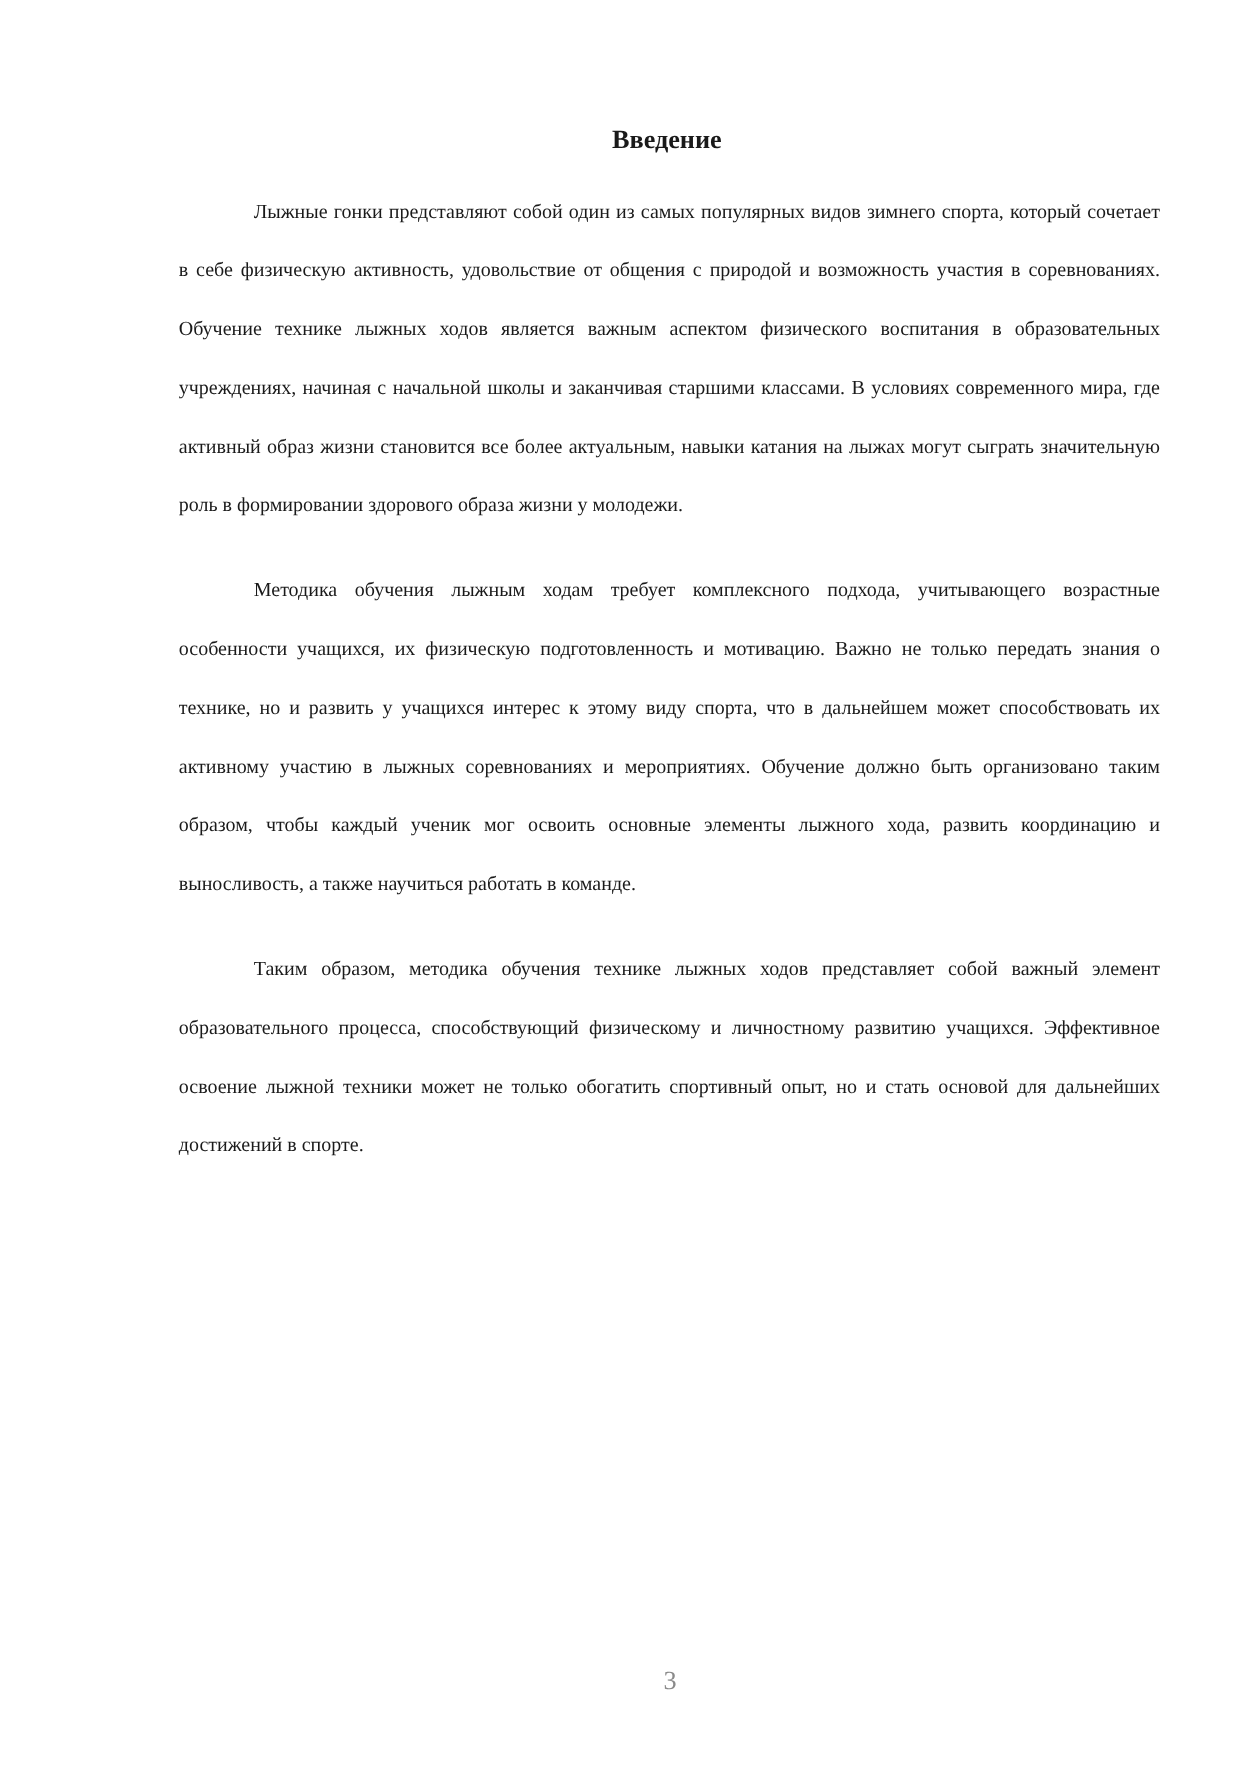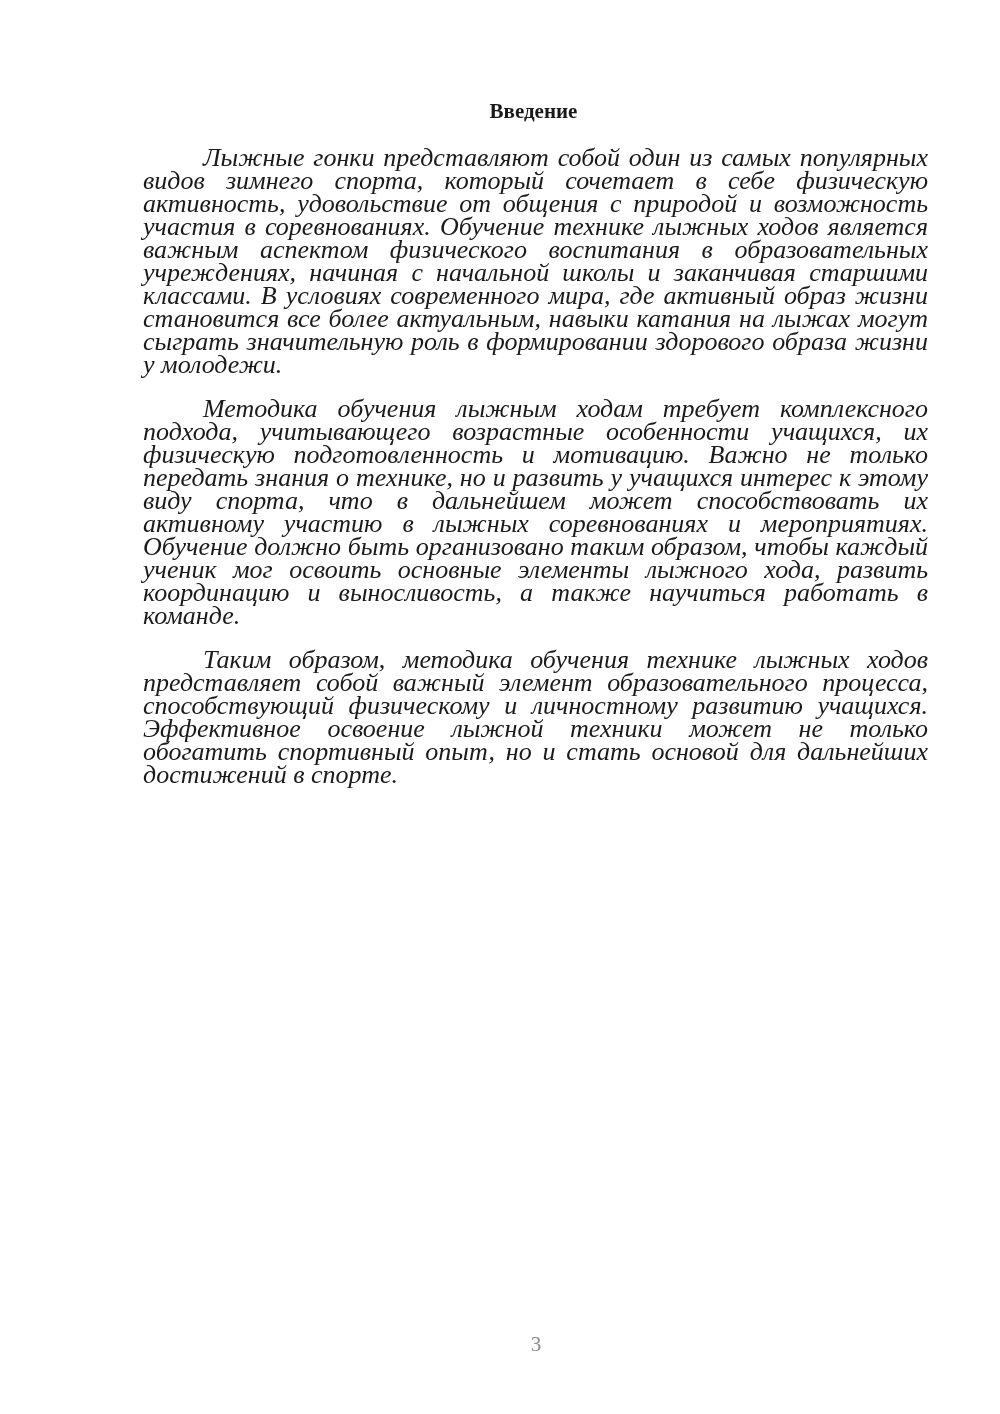--- a/index.html
+++ b/index.html
@@ -34,27 +34,26 @@
       font-weight: bold;
       font-size: 21px;
       line-height: 30px;
       margin: 0 0 20px 0;
       padding-left: 0;
       letter-spacing: 0;
       position: relative;
       left: -2px;
     }
     .para {
-      font-size: 26px;
-      line-height: 23px;
+      font-size: 16px;
+      line-height: 47px;
       text-align: justify;
       text-indent: 60px;
       margin: 0 0 21px 0;
       hyphens: none;
-      font-style: italic;
     }
     .para.p1 { margin-top: 0; }
     .page-number {
       position: absolute;
       left: 0;
       width: 1000px;
       top: 1332px;
       text-align: center;
       font-size: 21px;
       color: #8a8a8a;

